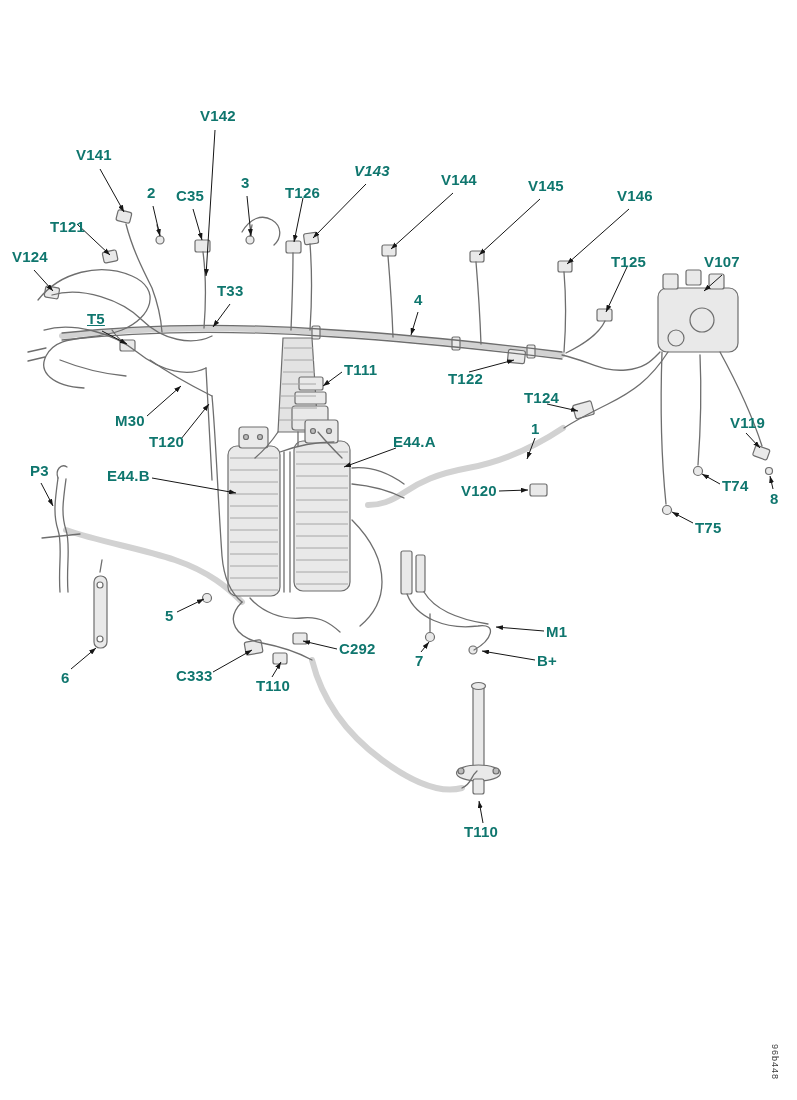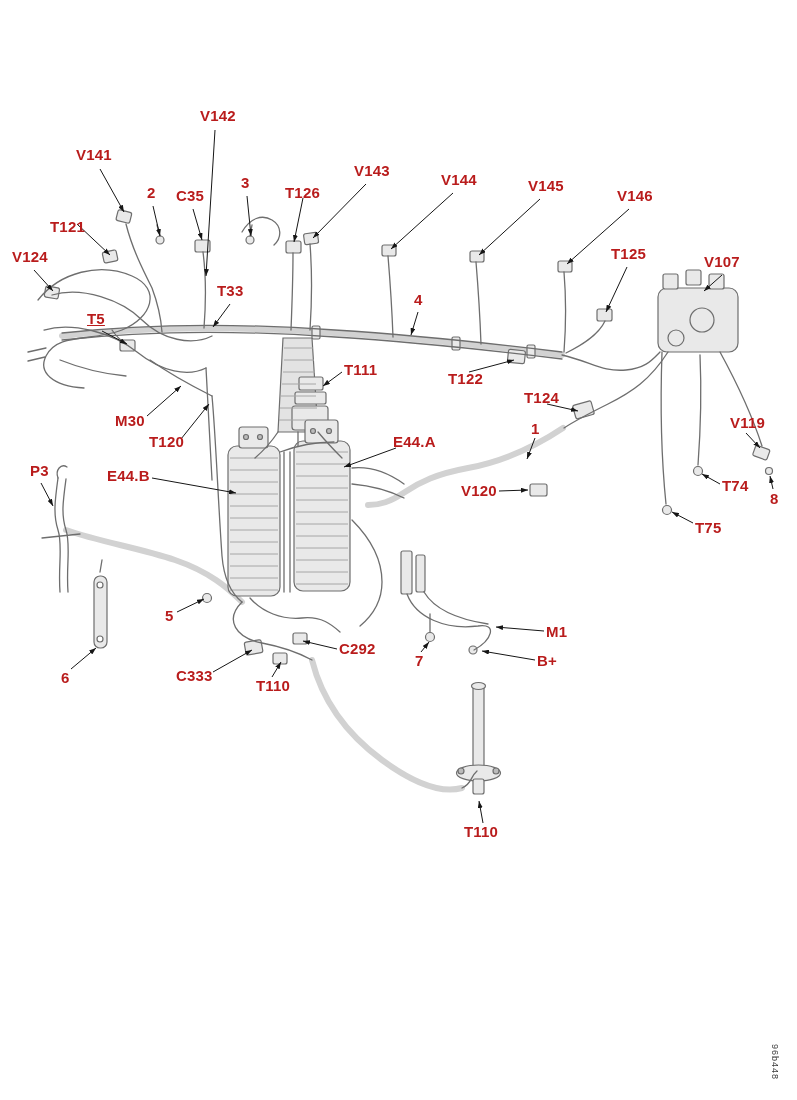--- a/index.html
+++ b/index.html
@@ -3,21 +3,21 @@
 <meta charset="utf-8">
 <style>
   html,body{margin:0;padding:0;background:#ffffff;}
   .page{
     position:relative;width:797px;height:1100px;background:#ffffff;overflow:hidden;
     font-family:"Liberation Sans",sans-serif;
   }
   svg.layer{position:absolute;left:0;top:0;width:797px;height:1100px;}
   .labels-layer{position:absolute;left:0;top:0;width:797px;height:1100px;pointer-events:none;}
   .label{
-    position:absolute;font-size:15px;font-weight:600;color:#b91c1c;
+    position:absolute;font-size:15px;font-weight:600;color:#0f766e;
     letter-spacing:.2px;white-space:nowrap;line-height:1.1;
   }
   .doc-code{
     position:absolute;left:780px;top:1044px;transform:rotate(90deg);transform-origin:0 0;
     font-size:9px;color:#3a3a3a;letter-spacing:1px;white-space:nowrap;
   }
 </style>
 </head>
 <body>
 
@@ -234,26 +234,26 @@
       <line x1="483" y1="823" x2="479" y2="801" stroke="#161616" stroke-width="1" marker-end="url(#arrow)"></line>
     </svg>
 
   <div class="labels-layer">
       <div class="label" style="left: 200px; top: 108px;">V142</div>
       <div class="label" style="left: 76px; top: 147px;">V141</div>
       <div class="label" style="left: 147px; top: 185px;">2</div>
       <div class="label" style="left: 176px; top: 188px;">C35</div>
       <div class="label" style="left: 241px; top: 175px;">3</div>
       <div class="label" style="left: 285px; top: 177px; margin-top: 8px;">T126</div>
-      <div class="label" style="left: 354px; top: 163px;">V143</div>
+      <div class="label" style="left: 354px; top: 163px; font-style: italic;">V143</div>
       <div class="label" style="left: 441px; top: 172px;">V144</div>
       <div class="label" style="left: 528px; top: 178px;">V145</div>
       <div class="label" style="left: 617px; top: 188px;">V146</div>
       <div class="label" style="left: 50px; top: 219px;">T121</div>
-      <div class="label" style="left: 611px; top: 246px;">T125</div>
+      <div class="label" style="left: 611px; top: 254px;">T125</div>
       <div class="label" style="left: 704px; top: 254px;">V107</div>
       <div class="label" style="left: 12px; top: 249px;">V124</div>
       <div class="label" style="left: 217px; top: 283px;">T33</div>
       <div class="label" style="left: 87px; top: 311px; text-decoration: underline;">T5</div>
       <div class="label" style="left: 414px; top: 292px;">4</div>
       <div class="label" style="left: 344px; top: 362px; text-align: center;">T111</div>
       <div class="label" style="left: 448px; top: 371px;">T122</div>
       <div class="label" style="left: 524px; top: 390px;">T124</div>
       <div class="label" style="left: 730px; top: 415px;">V119</div>
       <div class="label" style="left: 115px; top: 413px;">M30</div>

